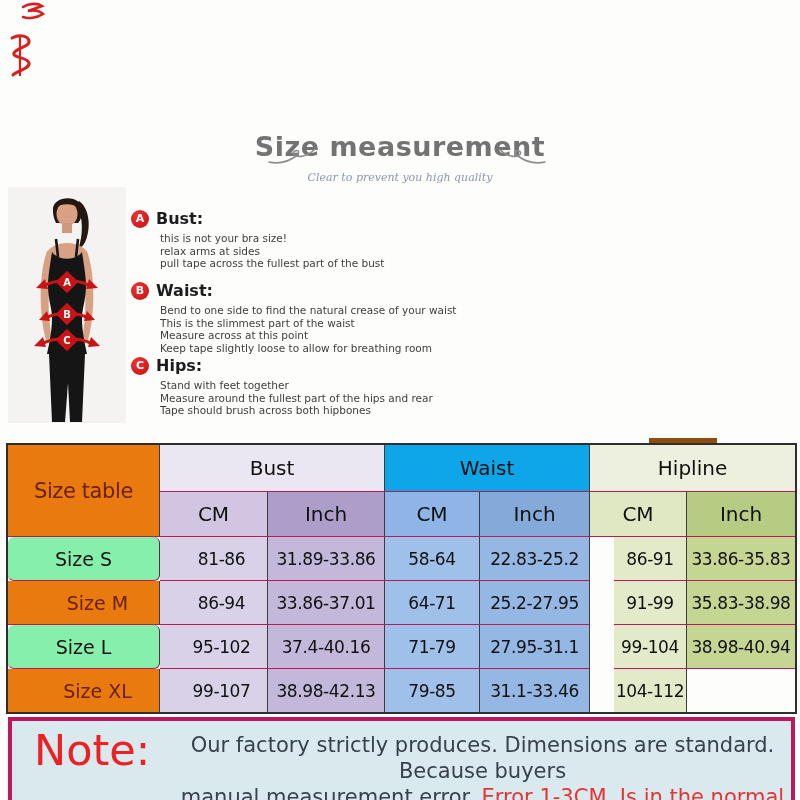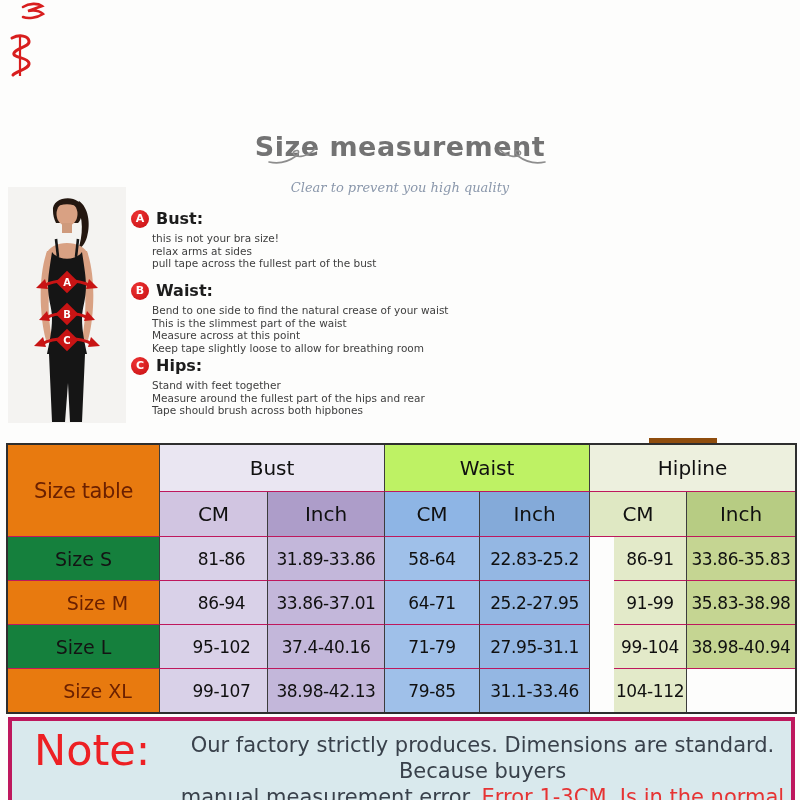--- a/index.html
+++ b/index.html
@@ -6,53 +6,53 @@
   .page{position:relative;width:800px;height:800px;background:#fdfdfc;overflow:hidden;
         font-family:"DejaVu Sans","Liberation Sans",sans-serif;}
 
   
   .wm{position:absolute;}
 
   
   .title-wrap{position:absolute;left:0;top:132px;width:800px;text-align:center;}
   .main-title{font-size:27px;font-weight:600;color:#737373;letter-spacing:.5px;line-height:30px;}
   .sub-title{font-family:"DejaVu Serif","Liberation Serif",serif;font-style:italic;
-             font-size:13px;color:#8a97ab;margin-top:18px;}
+             font-size:11px;color:#8a97ab;margin-top:9px;}
   .flourish{position:absolute;top:146px;}
   .flourish.left{left:268px;}
   .flourish.right{left:498px;transform:scaleX(-1);}
 
   
   .figure{position:absolute;left:8px;top:187px;}
   .g-section{position:absolute;left:131px;}
   .g-head{display:flex;align-items:center;gap:7px;}
   .marker{width:18px;height:18px;border-radius:50%;background:radial-gradient(circle at 35% 30%,#ee3333,#c60f12);
           color:#fff;font-size:11px;font-weight:bold;display:flex;align-items:center;justify-content:center;}
   .g-title{font-size:16px;font-weight:bold;color:#1c1c1c;}
   .g-lines{margin:4px 0 0 21px;}
-  .g-line{font-size:10.5px;color:#3e3e3e;line-height:12.6px;}
+  .g-line{font-size:10.5px;color:#3e3e3e;line-height:12.6px;margin-left:8px;}
 
   
   .size-table{position:absolute;left:6px;top:443px;display:inline-grid;
       grid-template-columns:152px 108px 117px 95px 110px 97px 108px;
       grid-template-rows:47px 45px 44px 44px 44px 43px;
       border:2px solid #2e2e2e;}
   .cell{display:flex;align-items:center;justify-content:center;
         border-right:1px solid #3c3c3c;border-bottom:1px solid #be185d;
         font-size:17px;letter-spacing:-0.4px;color:#101010;white-space:nowrap;overflow:hidden;}
   .cell.lc{border-right:none;}
   .cell.lr{border-bottom:none;}
   .hdr{font-size:20px;letter-spacing:0;}
   .sizecell{font-size:19px;letter-spacing:0;}
   .corner{grid-area:1/1/3/2;font-size:21px;background:#e87a0f;color:#6b2000;}
   .c-or{background:#e87a0f;color:#6b2000;padding-left:28px;}
-  .c-pe{background:#15803d;color:#141414;}
+  .c-pe{background:#86efac;color:#141414;border-radius:6px;}
   .b-hdr{background:#eae6f2;}  .b-cmh{background:#d1c5e1;}  .b-inh{background:#ad9dc9;}
   .b-cm{background:#d9d1e8;padding-left:16px;}   .b-in{background:#c3b7da;}
-  .w-hdr{background:#bef264;}  .w-cmh{background:#8eb5e5;}  .w-inh{background:#84aad9;}
+  .w-hdr{background:#0ea5e9;}  .w-cmh{background:#8eb5e5;}  .w-inh{background:#84aad9;}
   .w-cm{background:#9fc0e9;}   .w-in{background:#94b7e3;}
   .h-hdr{background:#edf0de;}  .h-cmh{background:#dfe8c3;}  .h-inh{background:#b7cc83;}
   .h-cm{background:#e3eac9;margin-left:24px;}   .h-in{background:#c5d592;}
   .strip{position:absolute;left:649px;top:438px;width:68px;height:9px;background:#8f4d0d;}
 
   
   .note-box{position:absolute;left:8px;top:717px;width:787px;height:91px;
             background:#d9e9ed;border:4px solid #be185d;box-sizing:border-box;}
   .note-label{position:absolute;left:22px;top:4px;font-size:43px;font-weight:500;color:#ed2024;}
   .note-text{position:absolute;left:168px;right:6px;top:11px;text-align:center;

